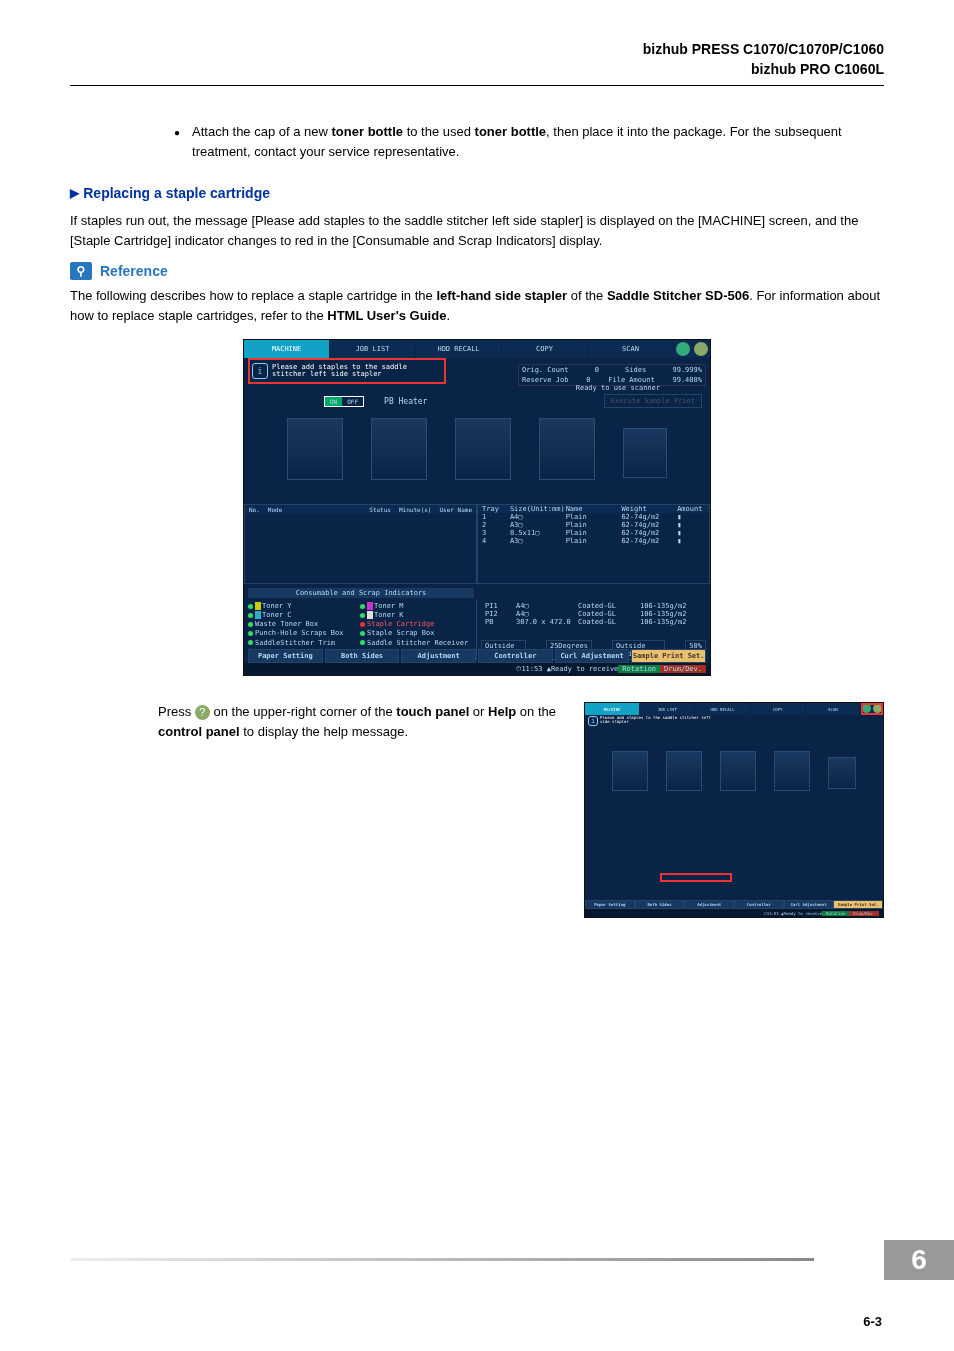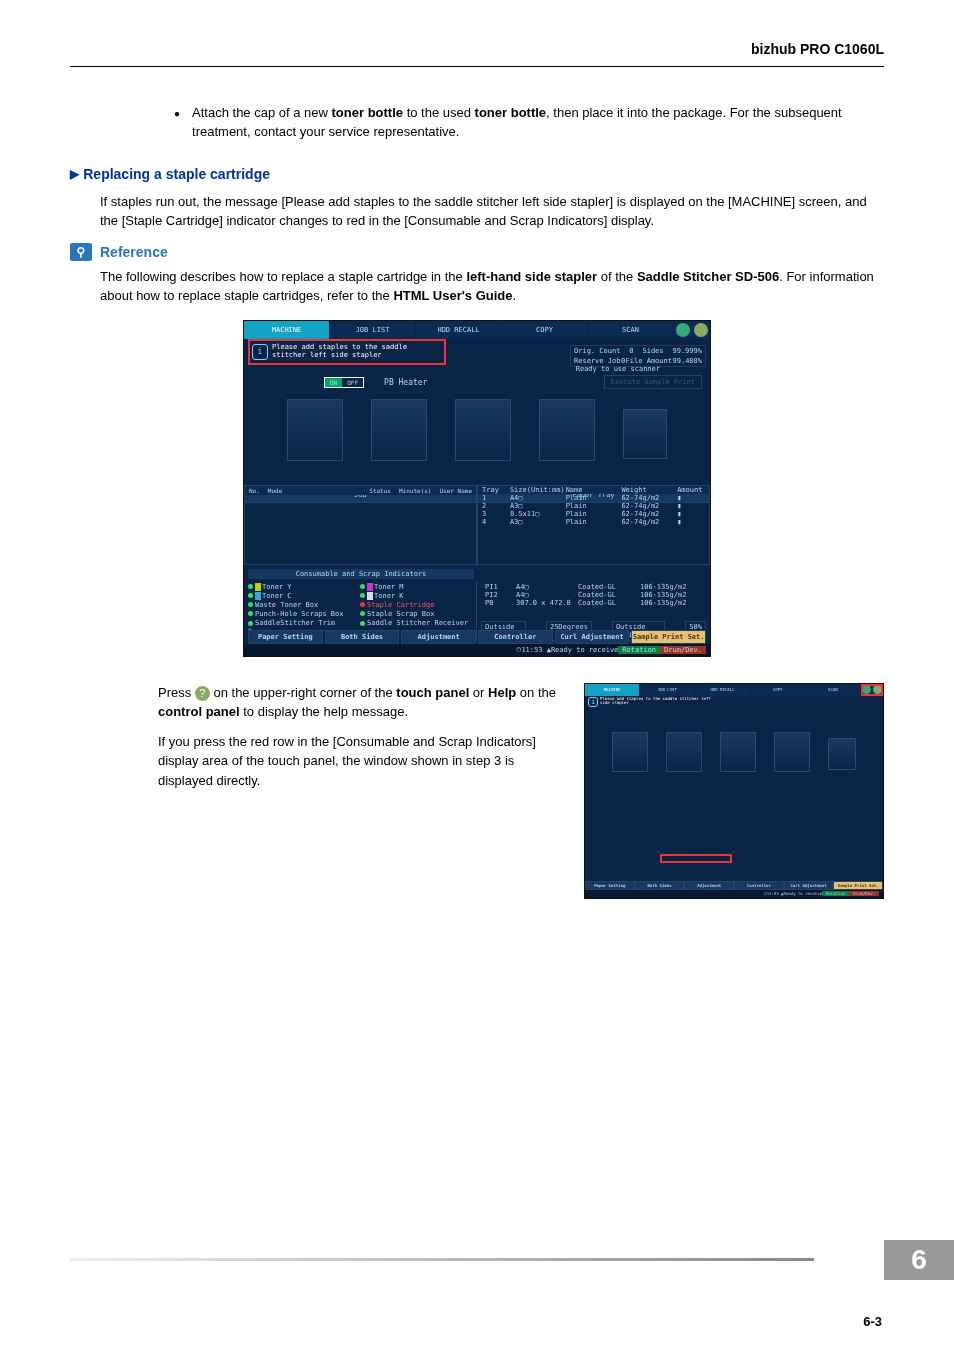--- a/index.html
+++ b/index.html
@@ -34,21 +34,21 @@
   .section-ttl {
     color: #0033a0;
     font-weight: bold;
     font-size: 14px;
     margin-bottom: 10px;
     display:flex;
     align-items:center;
     gap:4px;
   }
   .tri { color:#0033a0; font-size:12px; }
-  .para { line-height: 1.5; margin-bottom: 12px; margin-left: 30px; }
+  .para { line-height: 1.5; margin-bottom: 12px; }
   .ref-row { display:flex; align-items:center; gap:8px; margin-bottom:6px;}
   .ref-icon {
     width:22px; height:18px; background:#2a76be; border-radius:2px;
     display:flex; align-items:center; justify-content:center; color:#fff;
     font-size:12px; font-weight:bold;
   }
   .ref-label { color:#2a76be; font-weight:bold; font-size:14px; }
   .screenshot {
     width: 468px; height:337px; margin: 14px auto 26px;
     background:#0a2447; position:relative; font-family: monospace;
@@ -71,21 +71,21 @@
     width:198px; height:26px; border:2px solid #e33;
     background:#0a2447; display:flex; align-items:center; gap:4px; padding:2px;
   }
   .ss-infoicon {
     width:16px; height:16px; border:1px solid #8cf; border-radius:3px;
     display:flex; align-items:center; justify-content:center; color:#8cf;
     flex-shrink:0;
   }
   .ss-msgtxt { line-height:1.1; font-size:7px; color:#fff;}
   .ss-rightinfo {
-    position:absolute; top:24px; right:4px; width:136px;
+    position:absolute; top:24px; right:4px; width:188px;
     border:1px solid #335; font-size:7px;
   }
   .ss-inforow { display:flex; justify-content:space-between; padding:1px 3px;}
   .ss-pb {
     position:absolute; top:56px; left:80px; display:flex; gap:20px; align-items:center;
   }
   .ss-onoff { display:flex; border:1px solid #fff; font-size:6px;}
   .ss-on { background:#0a6; padding:1px 5px;}
   .ss-off { background:#0a2447; padding:1px 5px;}
   .ss-exec { position:absolute; top:54px; right:8px; font-size:7px;
@@ -167,20 +167,21 @@
   .gray-bar {
     position:absolute; left:70px; top:1258px; right:140px; height:3px;
     background: linear-gradient(to right, #eee, #888);
   }
   .page-num { position:absolute; right:72px; bottom:22px; font-weight:bold; font-size:13px;}
 </style>
 </head>
 <body>
 
 <div class="header-right">
+  <div>bizhub PRESS C1070/C1070P/C1060</div>
   <div>bizhub PRO C1060L</div>
 </div>
 <div class="header-line"></div>
 
 <div class="bullet-block">
   <span class="bullet-dot">●</span>
   <div>
     <span>Attach the cap of a new </span><b>toner bottle</b><span> to the used </span><b>toner bottle</b><span>, then place it into the package. For the subsequent treatment, contact your service representative.</span>
   </div>
 </div>
@@ -237,24 +238,20 @@
       </span>
     <span>PB Heater</span>
   </div>
   <div class="ss-mach">
     <div class="ss-module"></div>
       <div class="ss-module"></div>
       <div class="ss-module"></div>
     <div class="ss-module"></div>
       <div class="ss-module ss-feeder"></div>
   </div>
-  <div class="ss-midsplit">
-    <div class="ss-subhdr">Job</div>
-    <div class="ss-subhdr">Paper Tray</div>
-  </div>
   <div class="ss-jobtbl">
     <div class="ss-jobhdr">
       <span>No.</span>
         <span style="flex:1">Mode</span>
       <span>Status</span>
         <span>Minute(s)</span>
       <span>User Name</span>
     </div>
   </div>
   <div class="ss-traytbl">
@@ -363,21 +360,20 @@
     <span>⏱<span>11:53</span> ▲<span>Ready to receive</span></span>
     <span><span class="ss-rot">Rotation</span><span class="ss-drum">Drum/Dev.</span></span>
   </div>
 </div>
 
 <div class="two-col">
   <div class="left-col">
     <p>
       <span>Press </span><span class="help-icon">?</span><span> on the upper-right corner of the </span><b>touch panel</b><span> or </span><b>Help</b><span> on the </span><b>control panel</b><span> to display the help message.</span>
     </p>
-    <p style="margin-top:10px">If you press the red row in the [Consumable and Scrap Indicators] display area of the touch panel, the window shown in step 3 is displayed directly.</p>
   </div>
   <div class="screenshot-sm">
     <div class="ss-tabs" style="height:12px">
       <div class="ss-tab active" style="font-size:4px">MACHINE</div>
       <div class="ss-tab" style="font-size:4px">JOB LIST</div>
       <div class="ss-tab" style="font-size:4px">HDD RECALL</div>
       <div class="ss-tab" style="font-size:4px">COPY</div>
       <div class="ss-tab" style="font-size:4px">SCAN</div>
       <span style="width:9px;height:9px;border-radius:50%;background:#3a7;margin:1px"></span>
       <span style="width:9px;height:9px;border-radius:50%;background:#8a6;margin:1px"></span>

